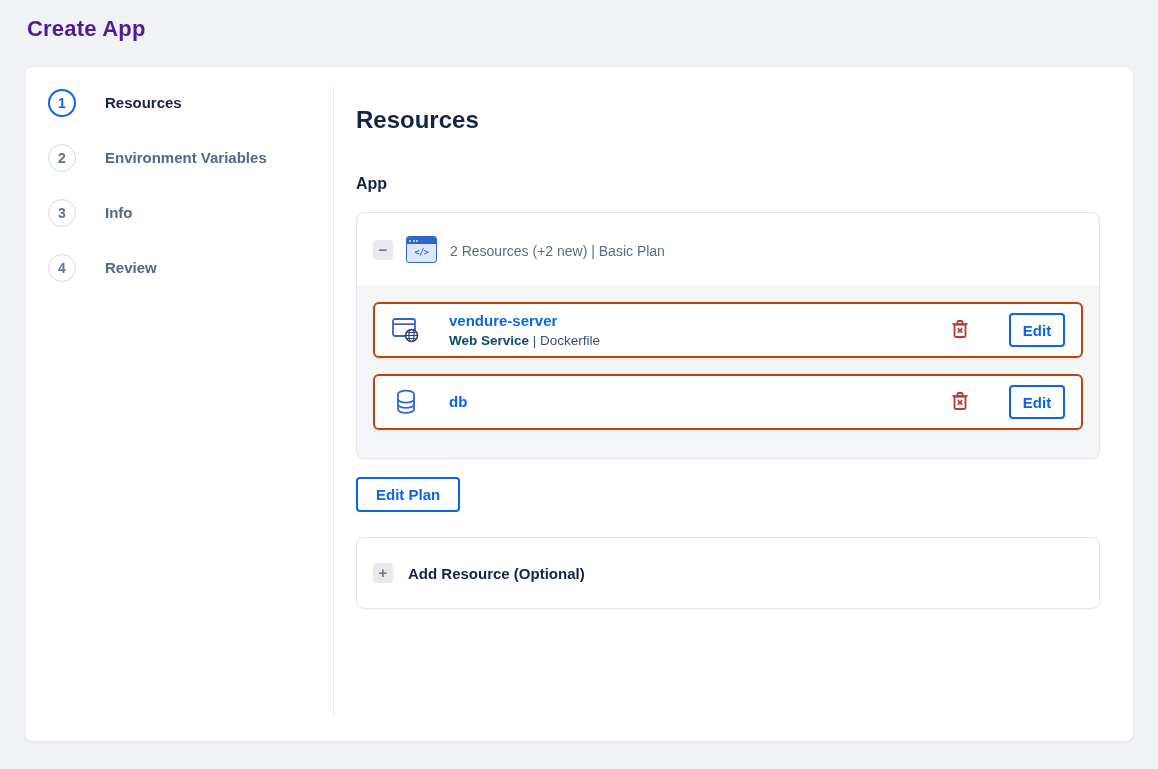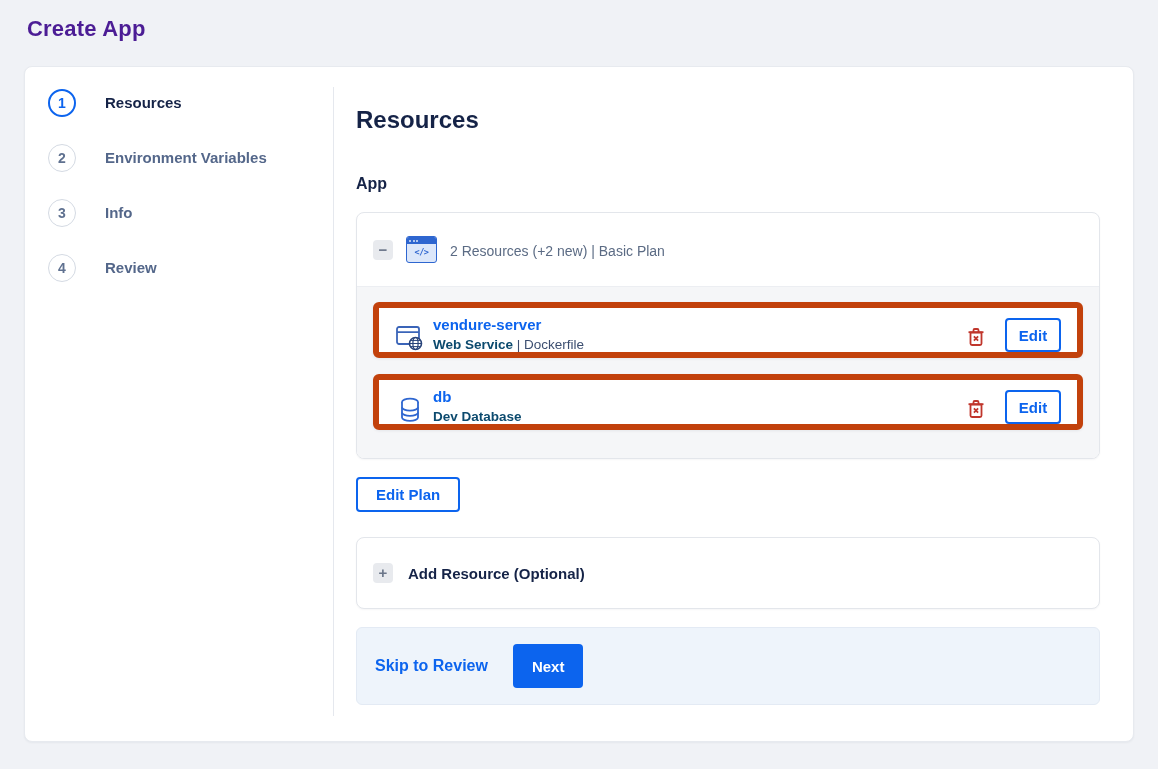--- a/index.html
+++ b/index.html
@@ -72,23 +72,23 @@
     font-size:8.5px; font-weight:700; color:#2e66d0; text-align:center; line-height:16px;
     font-family:"DejaVu Sans Mono", monospace; letter-spacing:-.5px;
   }
   .app-title-name { font-size:15px; font-weight:700; color:#152347; }
   .app-title-sub { font-size:14px; color:#5b6b84; margin-top:3px; }
   .app-body {
     background:#f5f6f8; border-top:1px solid #eceef2;
     padding:15px 16px 28px; display:flex; flex-direction:column; gap:16px;
   }
   .resource-row {
-    background:#fff; border:6px solid #c2410c; border-radius:6px;
+    background:#fff; border:2px solid #c2410c; border-radius:6px;
     box-shadow:0 1px 3px rgba(14,30,62,.07);
-    height:56px; padding:0 16px; display:flex; align-items:flex-end; gap:8px;
+    height:56px; padding:0 16px; display:flex; align-items:center; gap:28px;
   }
   .res-icon { flex:0 0 30px; display:flex; align-items:center; justify-content:center; }
   .res-texts { flex:1; }
   .res-name { font-size:15px; font-weight:700; color:#0C64EE; text-decoration:none; display:inline-block; }
   .res-type-line { font-size:13.5px; color:#23375c; margin-top:3px; }
   .res-type { font-weight:700; color:#0c4a6e;margin-top:24px; }
   .res-suffix { color:#3c4e70; }
   .trash-btn { background:none; border:none; cursor:pointer; padding:2px; margin-right:10px; display:flex; }
   .edit-btn {
     width:56px; height:34px; background:#fff;
@@ -207,21 +207,20 @@
           <span class="res-icon">
             <svg width="24" height="28" viewBox="0 0 24 28" fill="none">
               <ellipse cx="12" cy="6" rx="8" ry="3.4" stroke="#2e66d0" stroke-width="1.8" fill="#fff"></ellipse>
               <path d="M4 6 V21.5 C4 23.4 7.6 24.9 12 24.9 C16.4 24.9 20 23.4 20 21.5 V6" stroke="#2e66d0" stroke-width="1.8" fill="#fff"></path>
               <path d="M4 11.2 C4 13.1 7.6 14.6 12 14.6 C16.4 14.6 20 13.1 20 11.2" stroke="#2e66d0" stroke-width="1.8" fill="none"></path>
               <path d="M4 16.4 C4 18.3 7.6 19.8 12 19.8 C16.4 19.8 20 18.3 20 16.4" stroke="#2e66d0" stroke-width="1.8" fill="none"></path>
             </svg>
           </span>
           <div class="res-texts">
             <a class="res-name" href="#">db</a>
-            <div class="res-type-line"><span class="res-type">Dev Database</span><span class="res-suffix"></span></div>
           </div>
           <button class="trash-btn">
             <span>
               <svg width="18" height="20" viewBox="0 0 18 20" fill="none">
                 <path d="M3.5 5.5 H14.5 V16.5 A1.5 1.5 0 0 1 13 18 H5 A1.5 1.5 0 0 1 3.5 16.5 Z" stroke="#C0362C" stroke-width="1.8" fill="none"></path>
                 <line x1="1.5" y1="5.2" x2="16.5" y2="5.2" stroke="#C0362C" stroke-width="1.8"></line>
                 <path d="M6.5 5 V3.2 A1.2 1.2 0 0 1 7.7 2 H10.3 A1.2 1.2 0 0 1 11.5 3.2 V5" stroke="#C0362C" stroke-width="1.8" fill="none"></path>
                 <path d="M6.9 9.4 L11.1 13.6 M11.1 9.4 L6.9 13.6" stroke="#C0362C" stroke-width="1.8"></path>
               </svg>
             </span>
@@ -234,19 +233,15 @@
 
     <button class="edit-plan-btn">Edit Plan</button>
 
     <div class="add-resource-card">
       <button class="square-btn">
         <span>+</span>
       </button>
       <span class="add-resource-label">Add Resource (Optional)</span>
     </div>
 
-    <div class="wizard-footer">
-      <a class="skip-link" href="#">Skip to Review</a>
-      <button class="next-btn">Next</button>
-    </div>
 
   </div>
 </div>
 
 </body></html>

